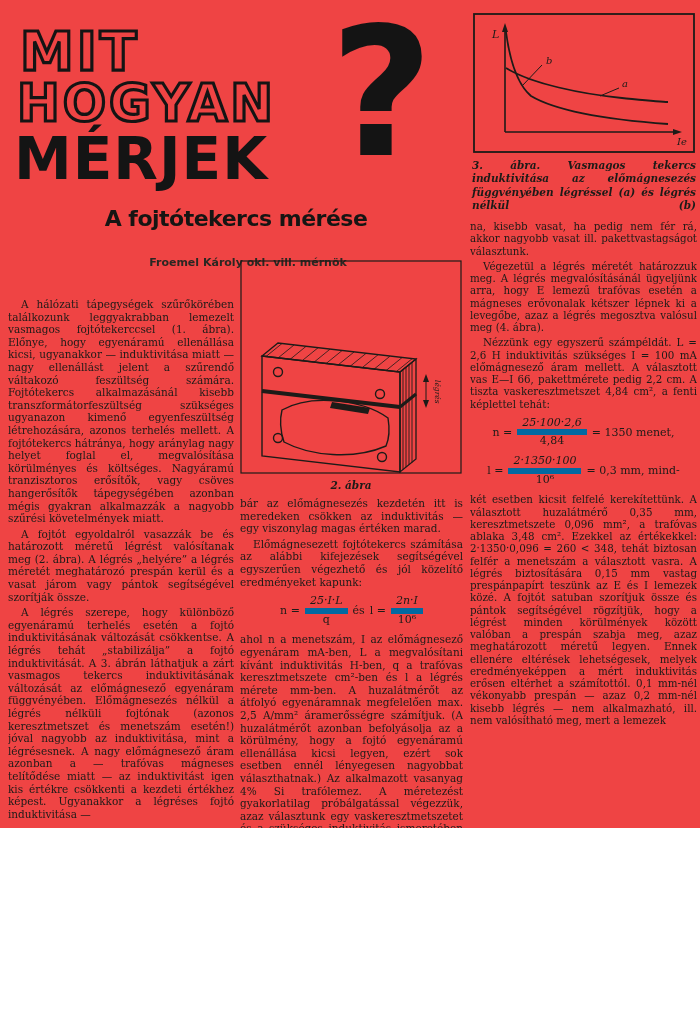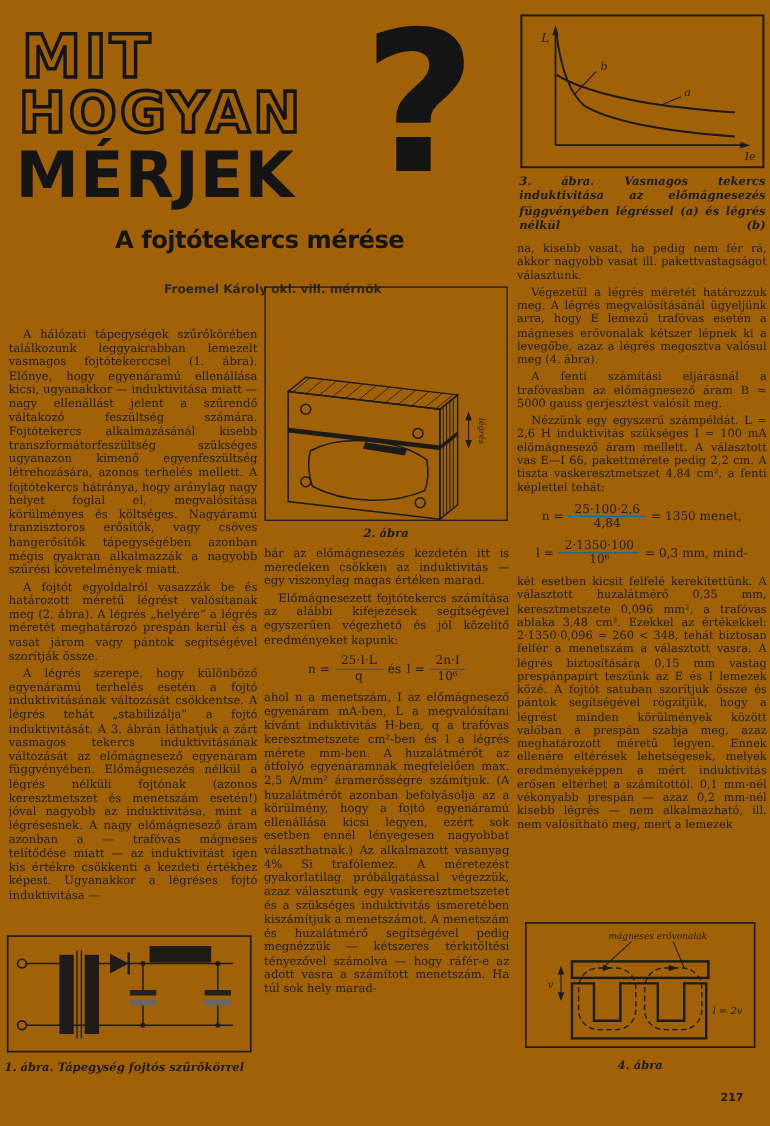--- a/index.html
+++ b/index.html
@@ -1,16 +1,16 @@
 <!DOCTYPE html>
 <html><head>
 <meta charset="utf-8">
 <style>
   html,body{margin:0;padding:0;}
-  .page{position:relative;width:700px;height:1024px;background:#a16207;overflow:hidden;
+  .page{position:relative;width:700px;height:828px;background:#ef4444;overflow:hidden;
         font-family:"DejaVu Serif",serif;color:#1d1b18;}
   
   .mast{position:absolute;font-family:"DejaVu Sans",sans-serif;font-weight:800;line-height:.95;white-space:nowrap;}
   .mast.outline{color:rgba(235,232,224,0);-webkit-text-stroke:3.2px #141414;paint-order:stroke fill;letter-spacing:3px;}
   .mast.solid{color:#141414;letter-spacing:1px;}
   .qmark{position:absolute;font-family:"DejaVu Sans",sans-serif;font-weight:800;color:#141414;line-height:.9;}
   
   .title{position:absolute;left:40px;top:206px;width:392px;text-align:center;
          font-family:"DejaVu Sans",sans-serif;font-weight:800;font-size:22px;letter-spacing:-.5px;color:#161513;}
   .author{position:absolute;left:52px;top:256px;width:392px;text-align:center;
@@ -18,21 +18,21 @@
   
   .col{position:absolute;text-align:justify;font-size:10.5px;line-height:1.2;}
   .col p{margin:0 0 3px 0;text-indent:13px;}
   .col p.noind{text-indent:0;}
   #col1{left:8px;top:298px;width:226px;height:548px;overflow:hidden;}
   #col2{left:240px;top:497px;width:223px;height:520px;overflow:hidden;}
   #col3{left:470px;top:220px;width:227px;height:612px;overflow:hidden;font-size:10.3px;line-height:1.19;}
   
   .formula{display:flex;align-items:center;justify-content:center;gap:5px;margin:7px 0;font-size:11px;text-indent:0;}
   .frac{display:inline-flex;flex-direction:column;align-items:center;vertical-align:middle;line-height:1.15;}
-  .frac .num{border-bottom:1px solid #0369a1;padding:0 5px;}
+  .frac .num{border-bottom:6px solid #0369a1;padding:0 5px;font-style:italic;}
   .frac .den{padding:0 5px;}
   
   .figblock{position:absolute;}
   .figcap{font-style:italic;font-weight:700;font-size:10.5px;line-height:1.28;margin-top:5px;}
   .figcap.center{text-align:center;}
   .figcap.just{text-align:justify;text-align-last:justify;}
   svg{display:block;}
   svg .ln{stroke:#1d1b18;fill:none;}
   svg .fl{fill:#1d1b18;stroke:none;}
   svg .lbl{font-family:"DejaVu Serif",serif;font-style:italic;fill:#1d1b18;}
@@ -174,21 +174,20 @@
         <span class="num">2n·I</span>
         <span class="den">10⁶</span>
       </span>
     </div>
     <p class="noind">ahol n a menetszám, I az előmágnesező egyenáram mA-ben, L a megvalósítani kívánt induktivitás H-ben, q a trafóvas keresztmetszete cm²-ben és l a légrés mérete mm-ben. A huzalátmérőt az átfolyó egyenáramnak megfelelően max. 2,5 A/mm² áramerősségre számítjuk. (A huzalátmérőt azonban befolyásolja az a körülmény, hogy a fojtó egyenáramú ellenállása kicsi legyen, ezért sok esetben ennél lényegesen nagyobbat választhatnak.) Az alkalmazott vasanyag 4% Si trafólemez. A méretezést gyakorlatilag próbálgatással végezzük, azaz választunk egy vaskeresztmetszetet és a szükséges induktivitás ismeretében kiszámítjuk a menetszámot. A menetszám és huzalátmérő segítségével pedig megnézzük — kétszeres térkitöltési tényezővel számolva — hogy ráfér-e az adott vasra a számított menetszám. Ha túl sok hely marad-</p>
   </div>
 
   <div class="col" id="col3">
     <p class="noind">na, kisebb vasat, ha pedig nem fér rá, akkor nagyobb vasat ill. pakettvastagságot választunk.</p>
     <p>Végezetül a légrés méretét határozzuk meg. A légrés megvalósításánál ügyeljünk arra, hogy E lemezű trafóvas esetén a mágneses erővonalak kétszer lépnek ki a levegőbe, azaz a légrés megosztva valósul meg (4. ábra).</p>
-    <p>A fenti számítási eljárásnál a trafóvasban az előmágnesező áram B ≈ 5000 gauss gerjesztést valósít meg.</p>
     <p>Nézzünk egy egyszerű számpéldát. L = 2,6 H induktivitás szükséges I = 100 mA előmágnesező áram mellett. A választott vas E—I 66, pakettmérete pedig 2,2 cm. A tiszta vaskeresztmetszet 4,84 cm², a fenti képlettel tehát:</p>
     <div class="formula">
       <span>n =</span>
       <span class="frac">
         <span class="num">25·100·2,6</span>
         <span class="den">4,84</span>
       </span>
       <span>= 1350 menet,</span>
     </div>
     <div class="formula">

